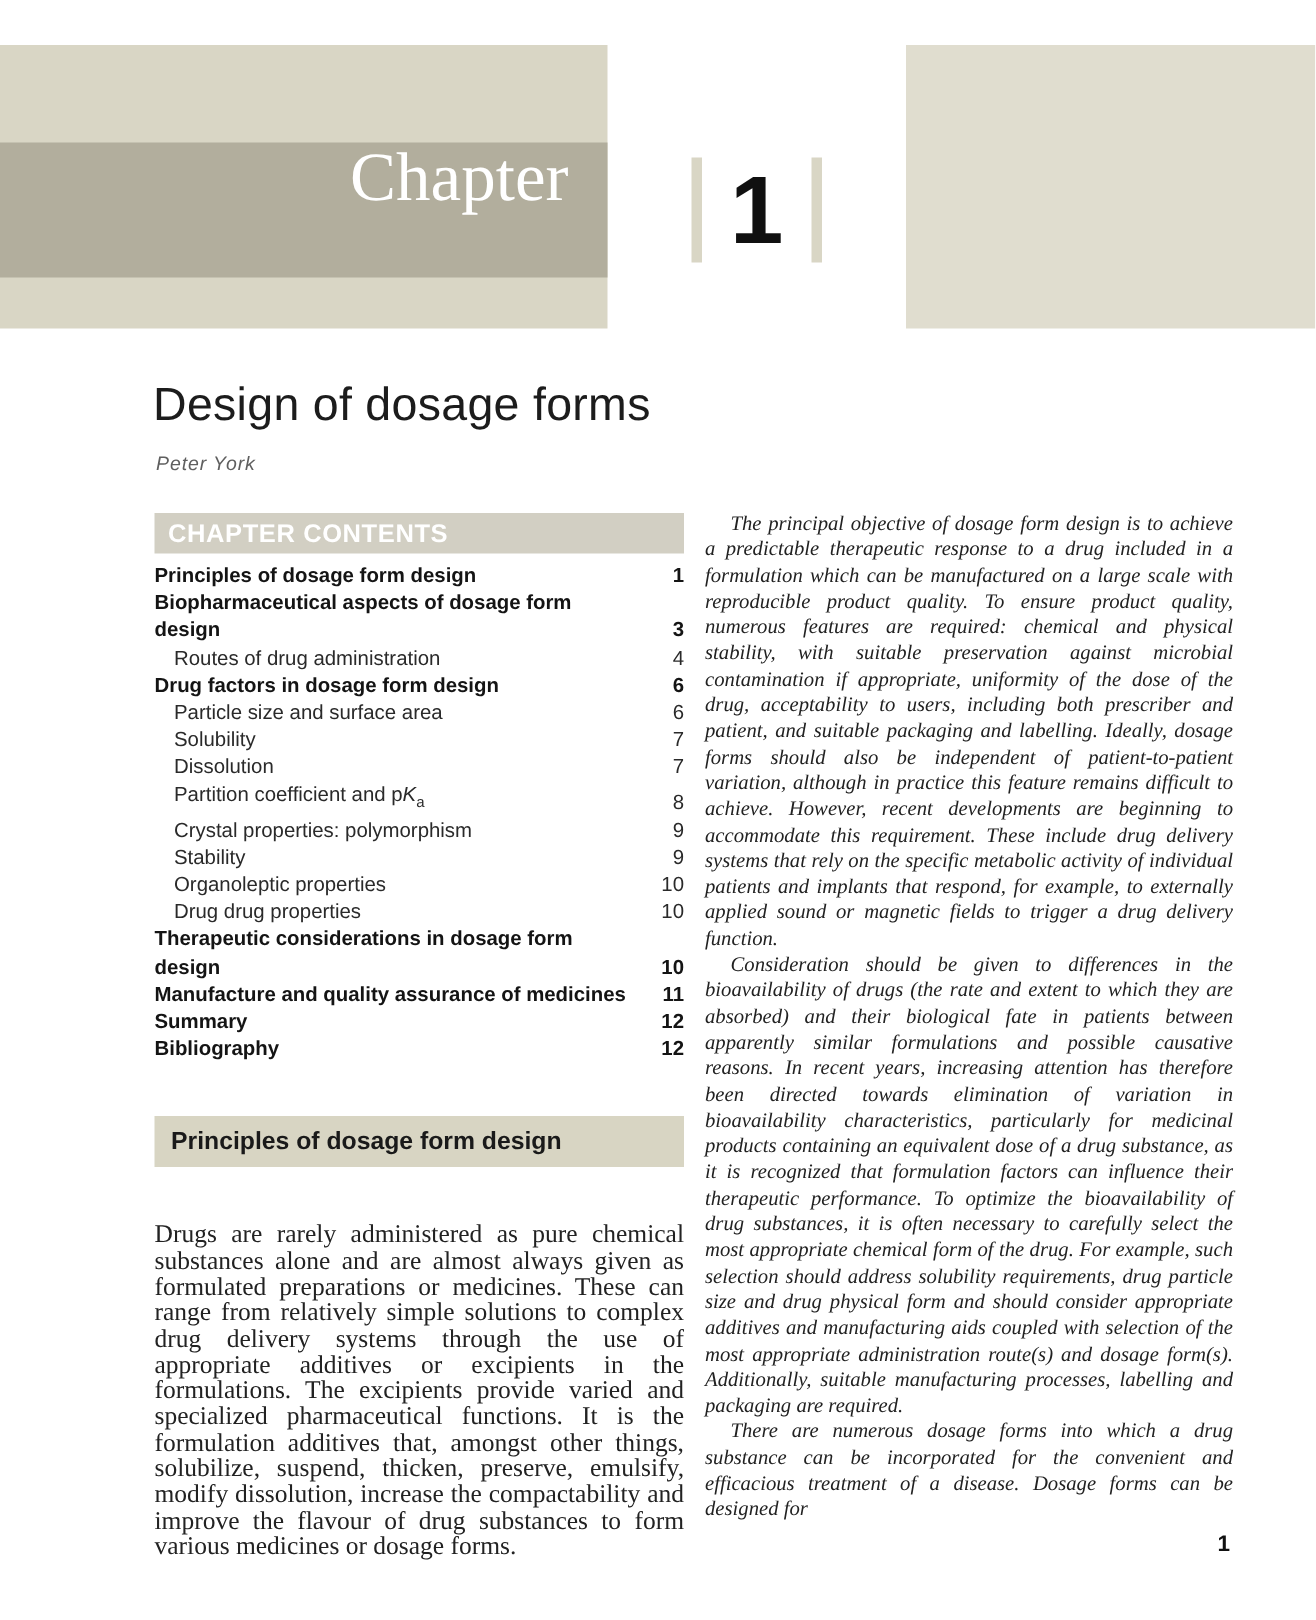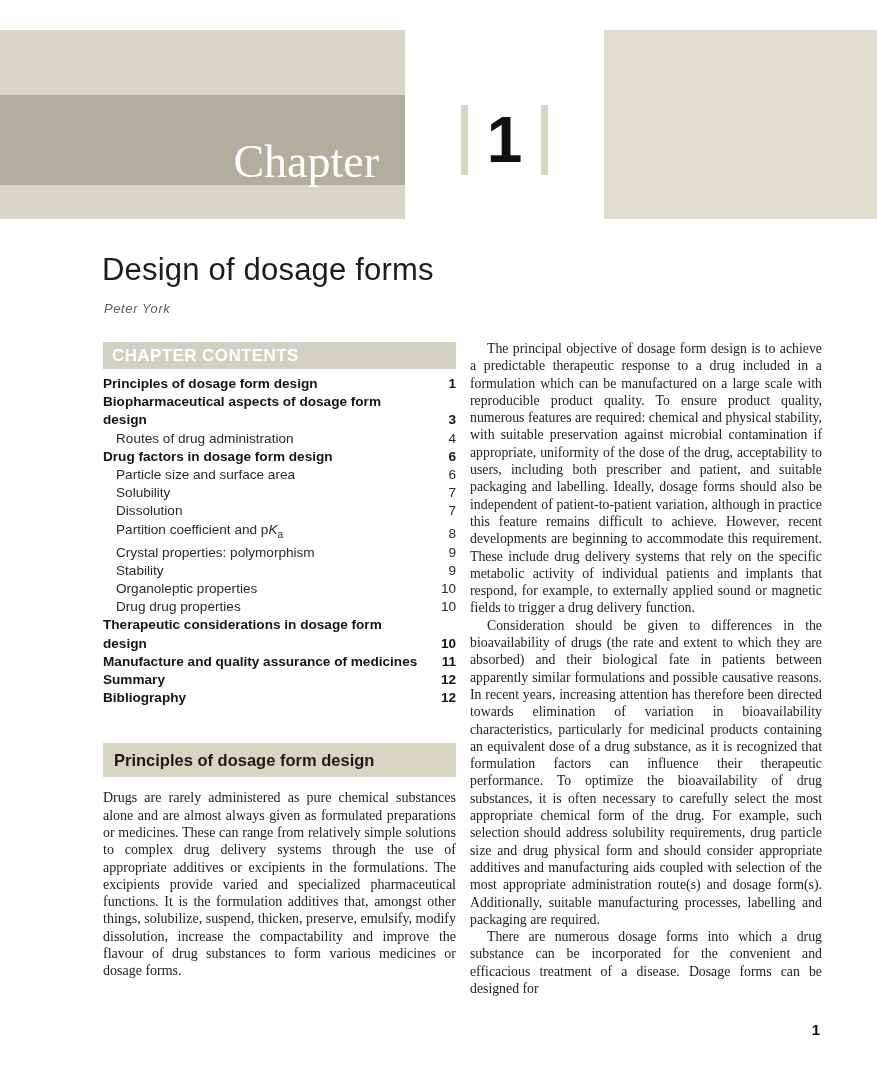--- a/index.html
+++ b/index.html
@@ -16,21 +16,21 @@
 
   
   .header-band { position: absolute; top: 30px; left: 0; width: 877px; height: 189px; }
   .header-left {
     position: absolute; left: 0; top: 0; width: 405px; height: 100%;
     background: var(--beige-light, #d9d6c5);
   }
   .chapter-strip {
     position: absolute; left: 0; top: 65px; width: 405px; height: 90px;
     background: var(--taupe-dark, #b2ae9d);
-    display: flex; align-items: flex-end; justify-content: flex-end;
+    display: flex; align-items: flex-start; justify-content: flex-end;
     padding-right: 26px;
   }
   .chapter-word {
     font-family: "Liberation Serif", serif;
     font-size: 46px; color: #ffffff; line-height: 1;
   }
   .header-right {
     position: absolute; right: 0; top: 0; width: 273px; height: 100%;
     background: var(--beige-lighter, #e0ddcf);
   }
@@ -51,21 +51,21 @@
     font-size: 31px; font-weight: 400; color: #1c1c1c; letter-spacing: 0.2px;
   }
   .author {
     position: absolute; top: 301px; left: 104px;
     font-family: "Liberation Sans", sans-serif;
     font-style: italic; font-size: 13px; color: #5f5f5f; letter-spacing: 0.6px; text-align: right;
   }
 
   
   .col-left  { position: absolute; left: 103px; top: 342px; width: 353px; }
-  .col-right { position: absolute; left: 470px; top: 340px; width: 352px; }
+  .col-right { position: absolute; left: 470px; top: 340px; width: 352px; font-style: italic; }
 
   
   .toc-header {
     width: 100%;
     background: var(--toc-bar, #d2cfc3);
     color: #ffffff;
     font-family: "Liberation Sans", sans-serif;
     font-weight: bold; font-size: 17px; letter-spacing: 0.4px;
     padding: 4px 9px 3px 9px;
   }
@@ -87,22 +87,22 @@
     margin-top: 36px;
     width: 100%;
     background: var(--heading-box, #d8d5c3);
     font-family: "Liberation Sans", sans-serif;
     font-weight: bold; font-size: 16.5px; color: #1a1a1a;
     padding: 8px 11px 7px 11px;
   }
 
   
   .body-par {
-    margin-top: 12px;
-    font-size: 14px; line-height: 17.3px;
+    margin-top: 36px;
+    font-size: 17px; line-height: 17.3px;
     text-align: justify;
   }
   .col-right p {
     margin: 0;
     font-size: 13.8px; line-height: 17.3px;
     text-align: justify;
     text-indent: 17px;
   }
 
   

